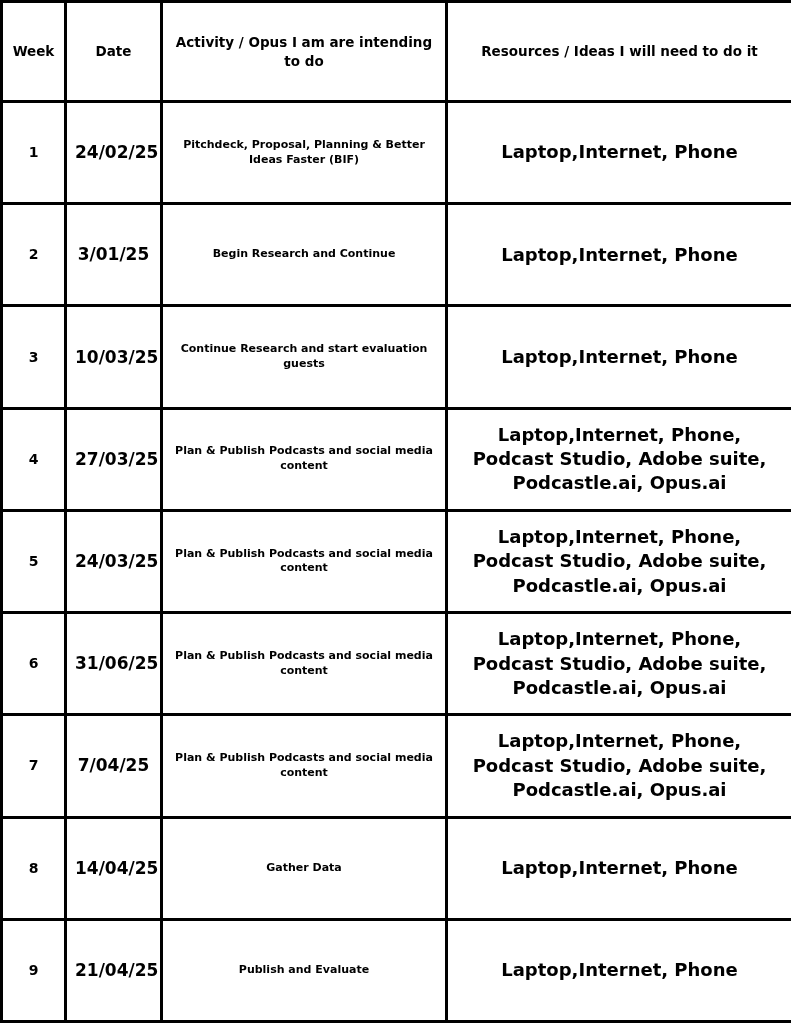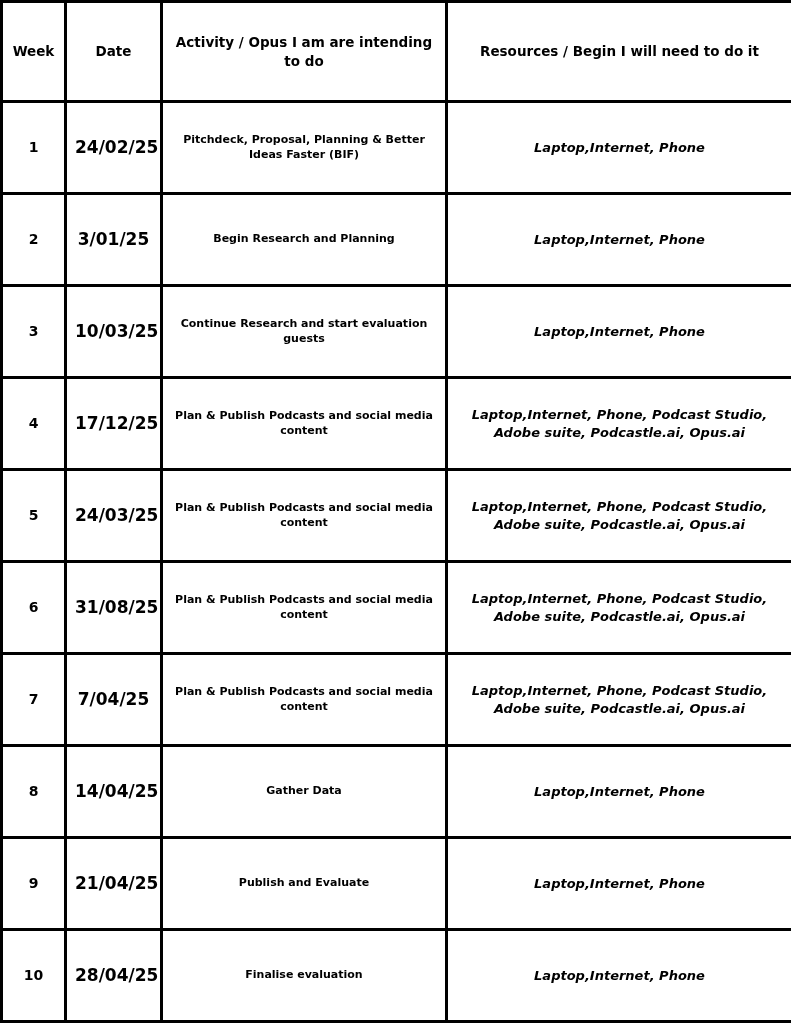--- a/index.html
+++ b/index.html
@@ -50,79 +50,78 @@
   tbody td.c-week {
     font-size: 14px;
   }
   tbody td.c-date {
     font-size: 17px;
   }
   tbody td.c-activity {
     font-size: 11px;
   }
   tbody td.c-resources {
-    font-size: 13px;
-    font-style: italic;
+    font-size: 18px;
   }
   tbody tr { height: 92px; }
   thead tr { height: 100px; }
 </style>
 </head>
 <body>
 
 <div class="schedule-wrap">
   <table class="schedule">
     <colgroup>
       <col class="col-week">
       <col class="col-date">
       <col class="col-activity">
       <col class="col-resources">
     </colgroup>
     <thead>
       <tr>
         <th class="h-week">Week</th>
         <th class="h-date">Date</th>
         <th class="h-activity">Activity / Opus I am are intending to do</th>
-        <th class="h-resources">Resources / Begin I will need to do it</th>
+        <th class="h-resources">Resources / Ideas I will need to do it</th>
       </tr>
     </thead>
     <tbody>
       <tr>
         <td class="c-week">1</td>
         <td class="c-date">24/02/25</td>
         <td class="c-activity">Pitchdeck, Proposal, Planning &amp; Better Ideas Faster (BIF)</td>
         <td class="c-resources">Laptop,Internet, Phone</td>
       </tr>
       <tr>
         <td class="c-week">2</td>
         <td class="c-date">3/01/25</td>
-        <td class="c-activity">Begin Research and Planning</td>
+        <td class="c-activity">Begin Research and Continue</td>
         <td class="c-resources">Laptop,Internet, Phone</td>
       </tr>
       <tr>
         <td class="c-week">3</td>
         <td class="c-date">10/03/25</td>
         <td class="c-activity">Continue Research and start evaluation guests</td>
         <td class="c-resources">Laptop,Internet, Phone</td>
       </tr>
       <tr>
         <td class="c-week">4</td>
-        <td class="c-date">17/12/25</td>
+        <td class="c-date">27/03/25</td>
         <td class="c-activity">Plan &amp; Publish Podcasts and social media content</td>
         <td class="c-resources">Laptop,Internet, Phone, Podcast Studio, Adobe suite, Podcastle.ai, Opus.ai</td>
       </tr>
       <tr>
         <td class="c-week">5</td>
         <td class="c-date">24/03/25</td>
         <td class="c-activity">Plan &amp; Publish Podcasts and social media content</td>
         <td class="c-resources">Laptop,Internet, Phone, Podcast Studio, Adobe suite, Podcastle.ai, Opus.ai</td>
       </tr>
       <tr>
         <td class="c-week">6</td>
-        <td class="c-date">31/08/25</td>
+        <td class="c-date">31/06/25</td>
         <td class="c-activity">Plan &amp; Publish Podcasts and social media content</td>
         <td class="c-resources">Laptop,Internet, Phone, Podcast Studio, Adobe suite, Podcastle.ai, Opus.ai</td>
       </tr>
       <tr>
         <td class="c-week">7</td>
         <td class="c-date">7/04/25</td>
         <td class="c-activity">Plan &amp; Publish Podcasts and social media content</td>
         <td class="c-resources">Laptop,Internet, Phone, Podcast Studio, Adobe suite, Podcastle.ai, Opus.ai</td>
       </tr>
       <tr>
@@ -130,21 +129,15 @@
         <td class="c-date">14/04/25</td>
         <td class="c-activity">Gather Data</td>
         <td class="c-resources">Laptop,Internet, Phone</td>
       </tr>
       <tr>
         <td class="c-week">9</td>
         <td class="c-date">21/04/25</td>
         <td class="c-activity">Publish and Evaluate</td>
         <td class="c-resources">Laptop,Internet, Phone</td>
       </tr>
-      <tr>
-        <td class="c-week">10</td>
-        <td class="c-date">28/04/25</td>
-        <td class="c-activity">Finalise evaluation</td>
-        <td class="c-resources">Laptop,Internet, Phone</td>
-      </tr>
     </tbody>
   </table>
 </div>
 
 </body></html>

